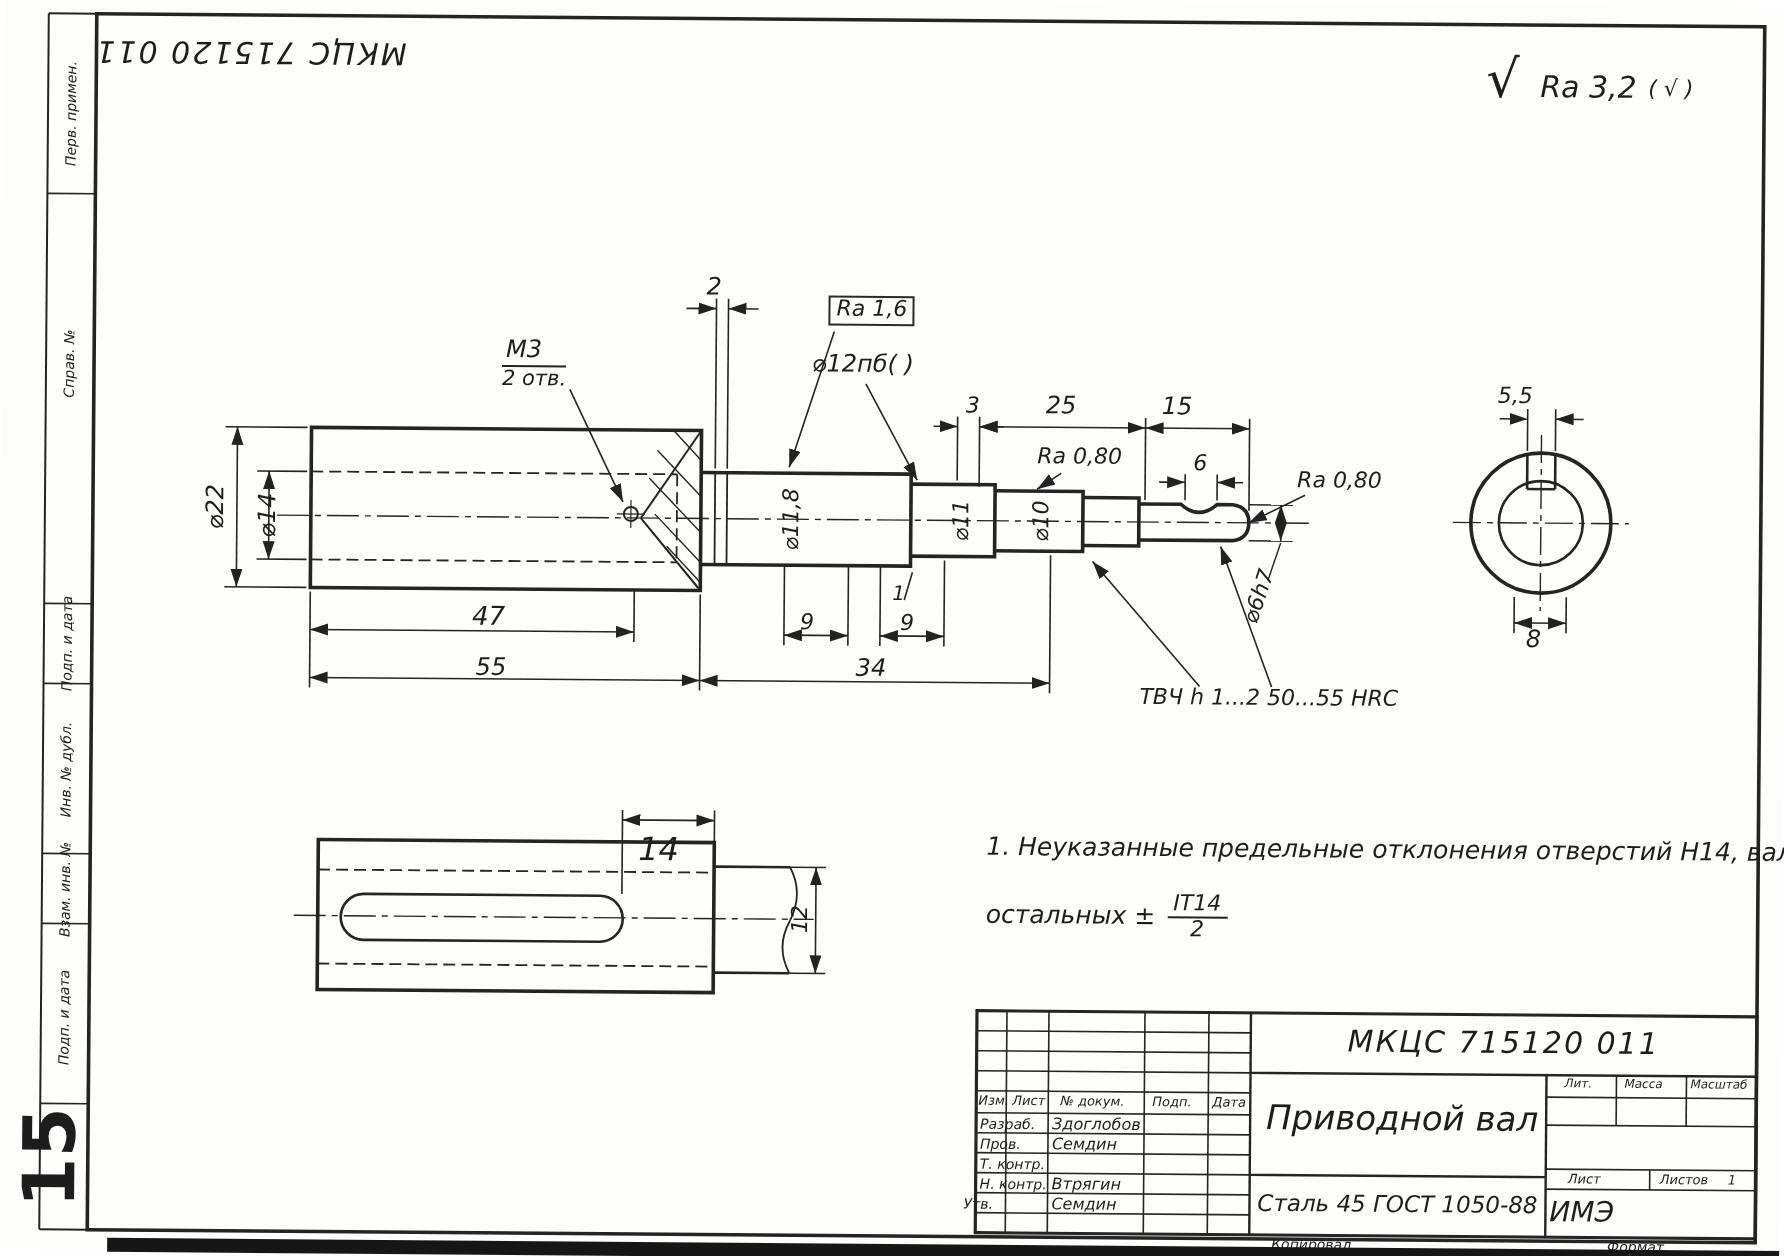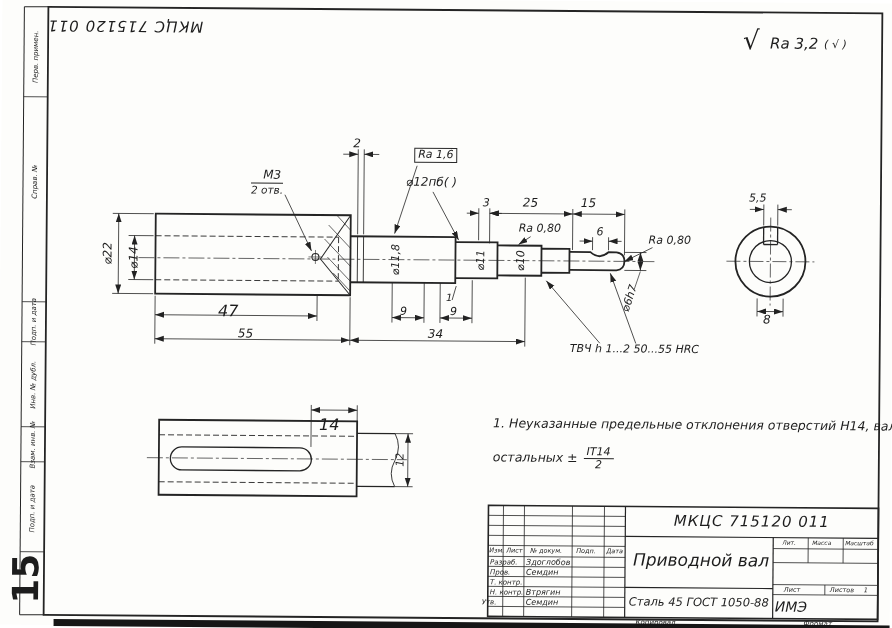--- a/index.html
+++ b/index.html
@@ -194,42 +194,42 @@
 
 <div class="t rot" style="left:34px;top:60px;font-size:7px">Перв. примен.</div>
 <div class="t rot" style="left:34px;top:185px;font-size:7px">Справ. №</div>
 <div class="t rot" style="left:34px;top:325px;font-size:7px">Подп. и дата</div>
 <div class="t rot" style="left:34px;top:388px;font-size:7px">Инв. № дубл.</div>
 <div class="t rot" style="left:34px;top:448px;font-size:7px">Взам. инв. №</div>
 <div class="t rot" style="left:34px;top:512px;font-size:7px">Подп. и дата</div>
 
 <div class="t rot" style="left:28px;top:582px;font-size:36px;font-weight:bold;font-style:normal">15</div>
 
-<div class="t" style="left:250px;top:170px;text-align:right">
+<div class="t" style="left:250px;top:170px;text-align:left">
   <div style="font-size:12px;border-bottom:1px solid #222;padding:0 2px">М3</div>
   <div style="font-size:10.5px">2 отв.</div>
 </div>
 
 <div class="t rot" style="left:108px;top:256px;font-size:12px">⌀22</div>
 <div class="t rot" style="left:134px;top:260px;font-size:12px">⌀14</div>
 <div class="t rot" style="left:396px;top:260px;font-size:11px">⌀11,8</div>
 <div class="t rot" style="left:481px;top:260px;font-size:11px">⌀11</div>
 <div class="t rot" style="left:521px;top:260px;font-size:11px">⌀10</div>
 <div class="t ctr" style="left:630px;top:297px;font-size:11px;transform:translate(-50%,-50%) rotate(-72deg)">⌀6h7</div>
 
 <div class="t flag" style="left:413px;top:148px;font-size:11px">Ra 1,6</div>
 <div class="t" style="left:405px;top:176px;font-size:12px">⌀12пб(    )</div>
 <div class="t" style="left:352px;top:138px;font-size:12px">2</div>
 <div class="t" style="left:482px;top:197px;font-size:11px">3</div>
 <div class="t" style="left:522px;top:196px;font-size:12px">25</div>
 <div class="t" style="left:580px;top:196px;font-size:12px">15</div>
 <div class="t" style="left:518px;top:222px;font-size:11px">Ra 0,80</div>
 <div class="t" style="left:596px;top:225px;font-size:11px">6</div>
 <div class="t" style="left:648px;top:233px;font-size:11px">Ra 0,80</div>
-<div class="t" style="left:218px;top:304px;font-size:16px">47</div>
+<div class="t" style="left:236px;top:304px;font-size:13px">47</div>
 <div class="t" style="left:238px;top:329px;font-size:12px">55</div>
 <div class="t" style="left:400px;top:306px;font-size:11px">9</div>
 <div class="t" style="left:446px;top:292px;font-size:10px">1</div>
 <div class="t" style="left:450px;top:306px;font-size:11px">9</div>
 <div class="t" style="left:428px;top:328px;font-size:12px">34</div>
 <div class="t" style="left:570px;top:342px;font-size:11px">ТВЧ h 1...2  50...55 HRC</div>
 
 <div class="t" style="left:748px;top:190px;font-size:11px">5,5</div>
 <div class="t" style="left:763px;top:311px;font-size:12px">8</div>
 

